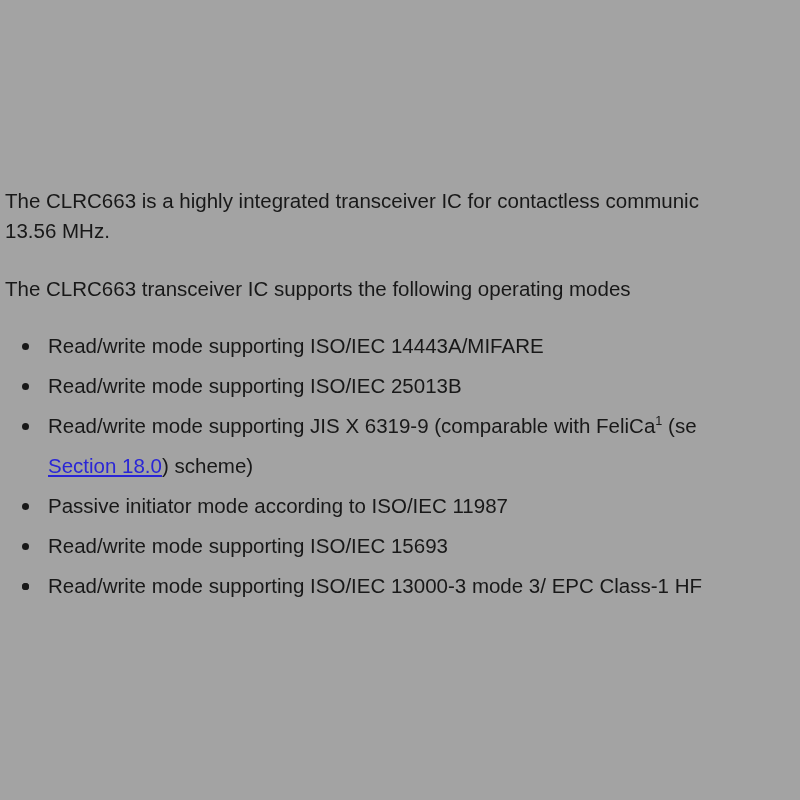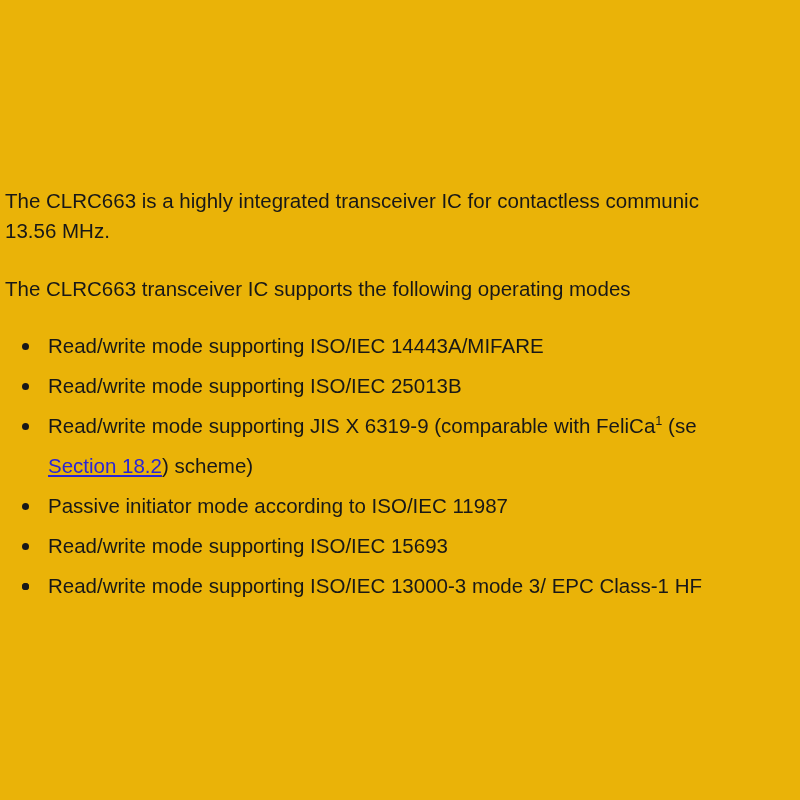--- a/index.html
+++ b/index.html
@@ -15,21 +15,21 @@
     font-family: "Liberation Sans", sans-serif;
     color: #181818;
     -webkit-font-smoothing: antialiased;
   }
 
   
   .page {
     position: relative;
     width: 800px;
     height: 800px;
-    background: #eab308;
+    background: #a3a3a3;
     overflow: hidden;
   }
 
   .content {
     position: absolute;
     left: 5px;
     top: 186px;
     width: 920px;          
     white-space: nowrap;
   }
@@ -119,21 +119,21 @@
       <li class="bullet-item">
         <span class="dot"></span>
         <span>Read/write mode supporting ISO/IEC 25013B</span>
       </li>
 
       <li class="bullet-item has-wrap">
         <span class="dot"></span>
         <span class="wrap-line">
           <span>Read/write mode supporting JIS X 6319-9 (comparable with FeliCa</span><sup>1</sup><span> (se</span>
         </span>
-        <span class="wrap-line"><a class="doc-link" href="#">Section 18.2</a><span>) scheme)</span>
+        <span class="wrap-line"><a class="doc-link" href="#">Section 18.0</a><span>) scheme)</span>
         </span>
       </li>
 
       <li class="bullet-item">
         <span class="dot"></span>
         <span>Passive initiator mode according to ISO/IEC 11987</span>
       </li>
 
       <li class="bullet-item">
         <span class="dot"></span>

